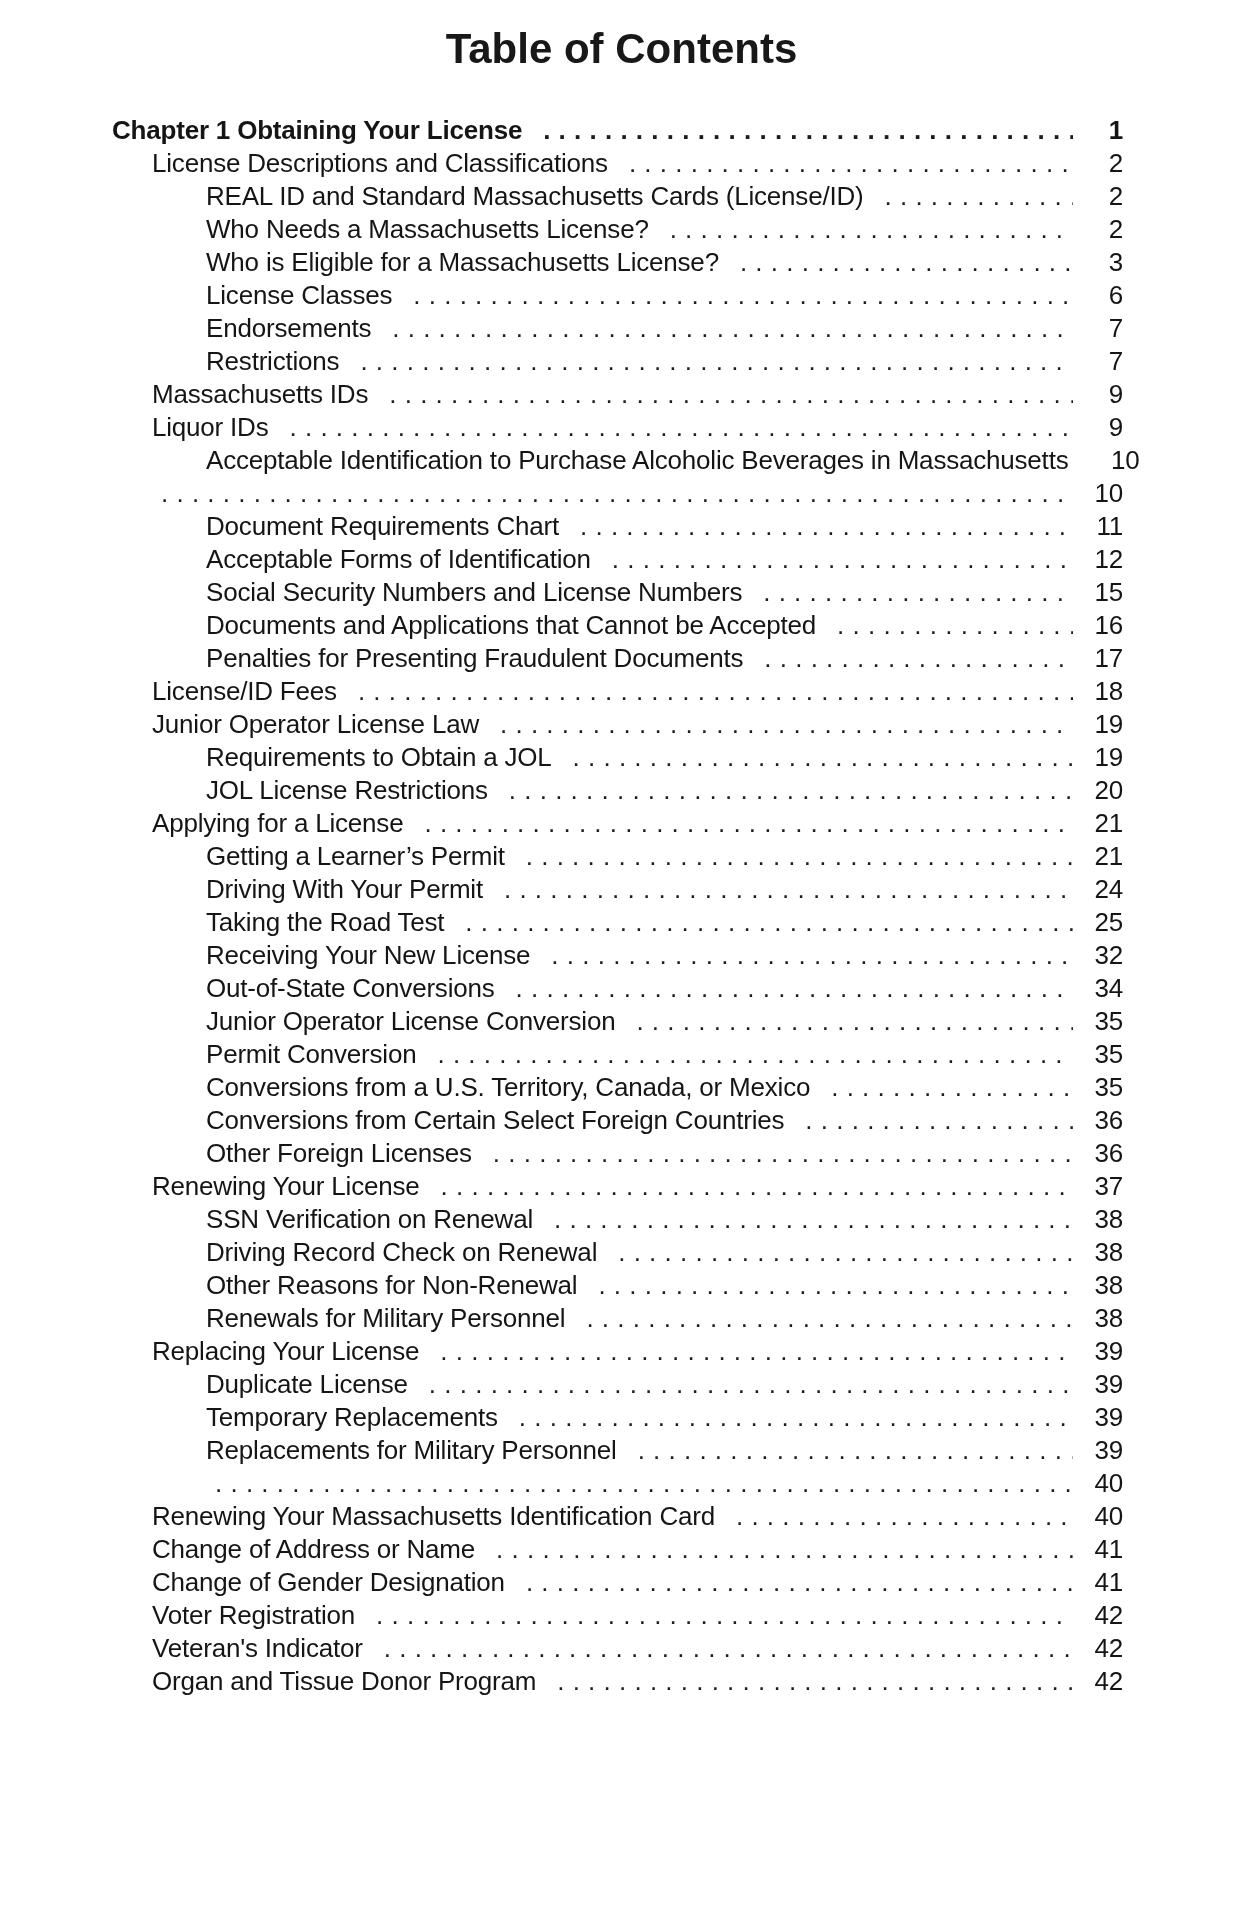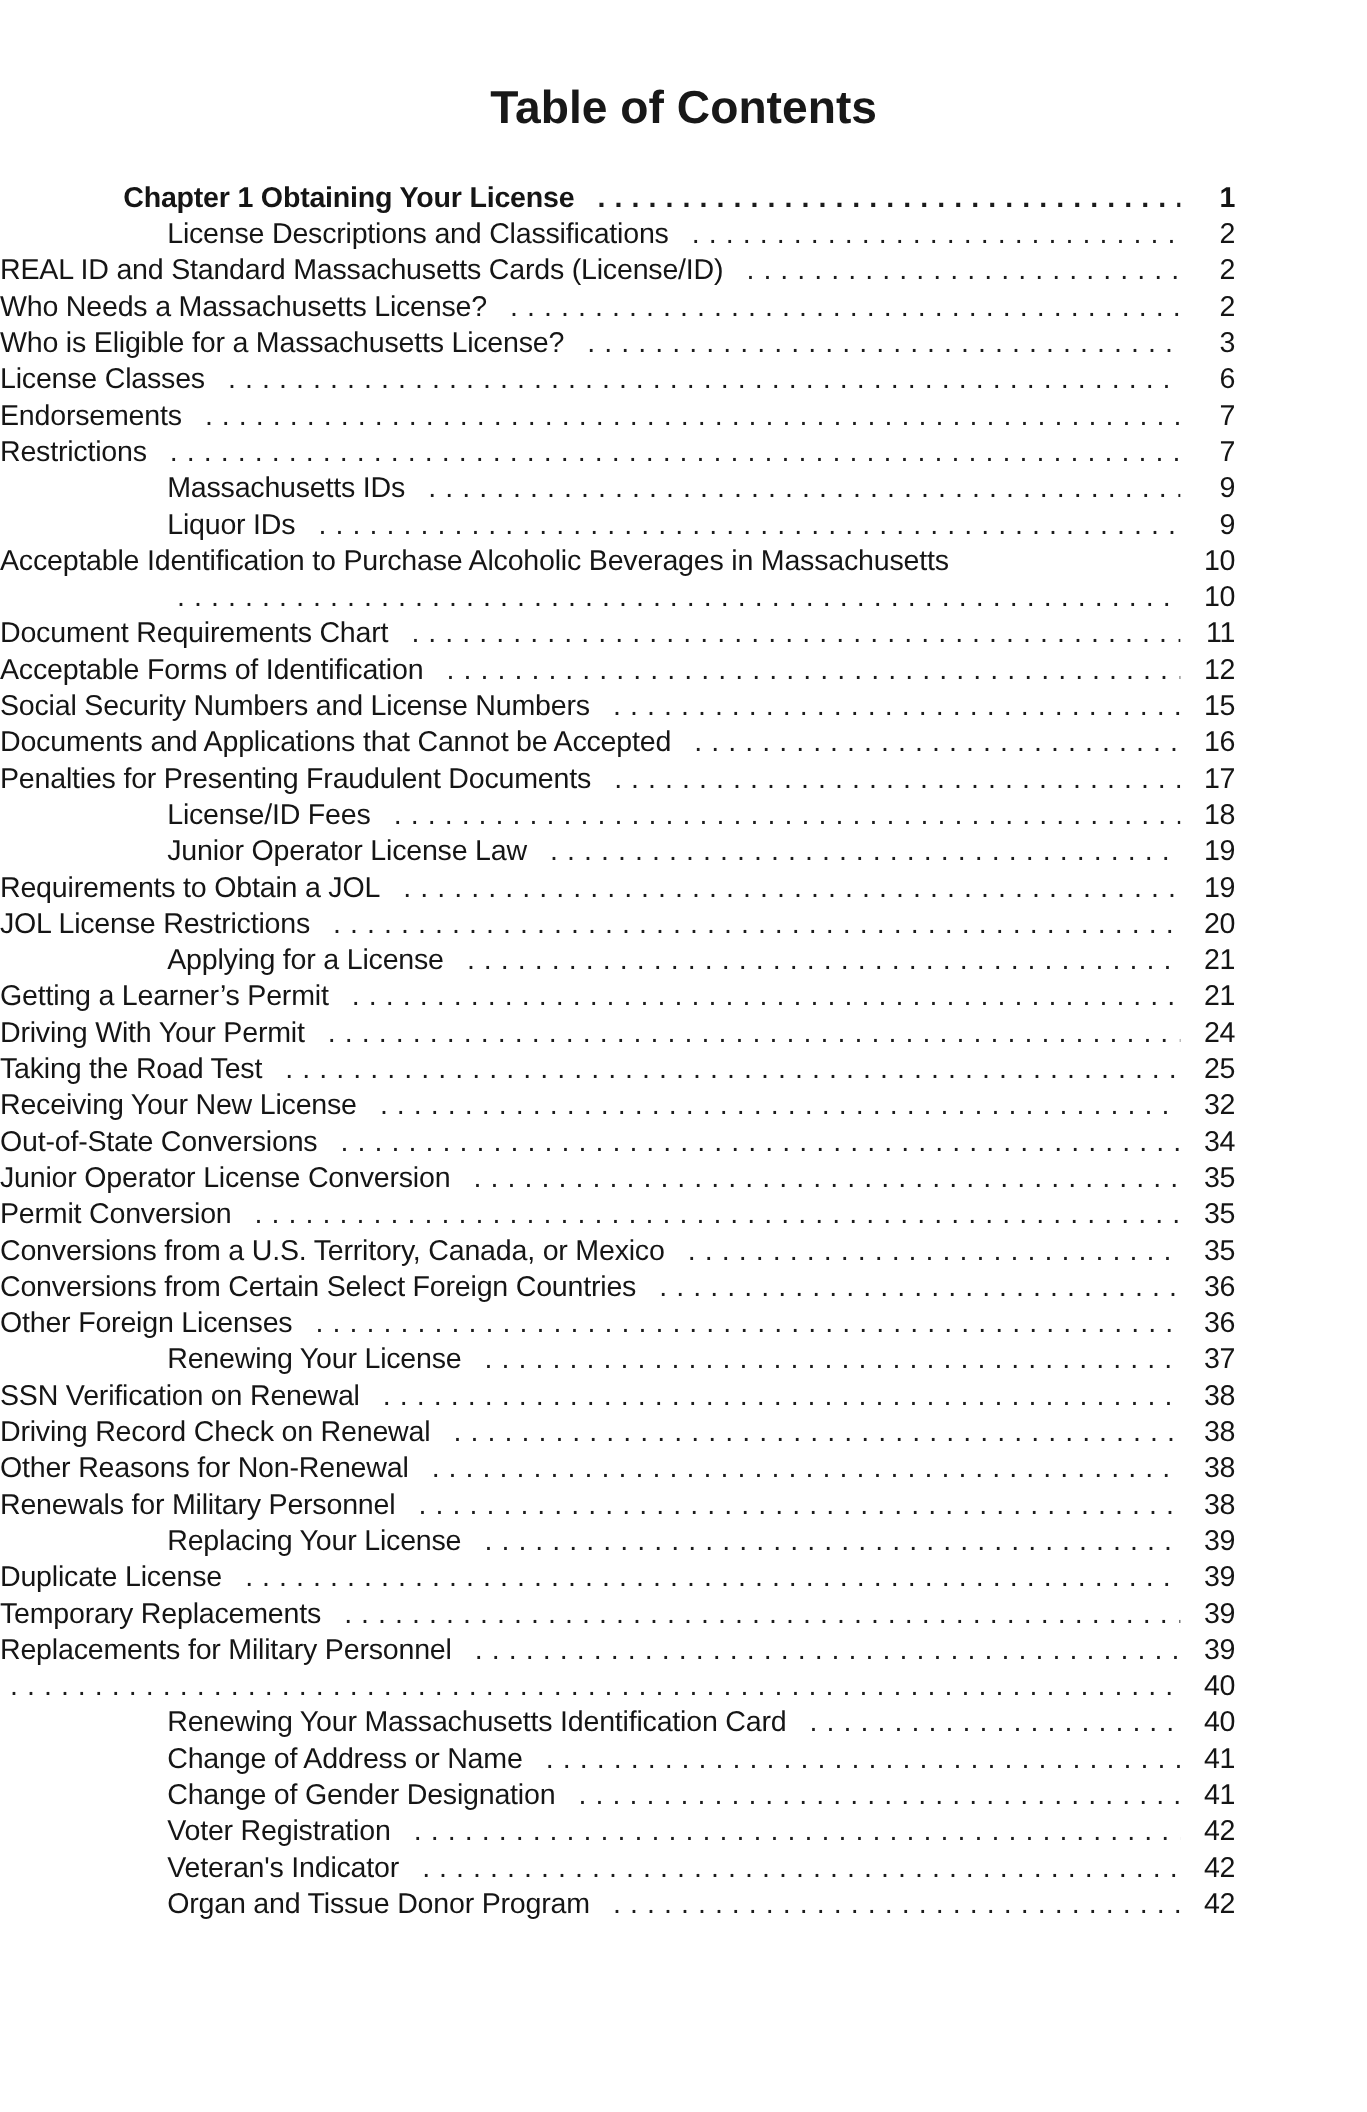--- a/index.html
+++ b/index.html
@@ -14,21 +14,21 @@
     font-family: "Liberation Sans", "DejaVu Sans", sans-serif;
     color: #151515;
     overflow: hidden;
   }
   .page {
     position: absolute;
     inset: 0;
     background: #ffffff;
   }
   .toc-title {
-    margin-top: 74px;
+    margin-top: 25px;
     text-align: center;
     font-size: 42px;
     line-height: 48px;
     font-weight: bold;
     letter-spacing: 0px;
     color: #181818;
   }
   .toc-list {
     margin-top: 41px;
   }
@@ -38,21 +38,21 @@
     height: 33px;
     line-height: 33px;
     font-size: 26px;
     letter-spacing: -0.2px;
     padding-right: 120px;
     white-space: nowrap;
     gap: 12px;
   }
   .toc-row.lvl0 { padding-left: 112px; font-weight: bold; }
   .toc-row.lvl1 { padding-left: 152px; }
-  .toc-row.lvl2 { }
+  .toc-row.lvl2 { padding-left: 206px; }
   .toc-label {
     flex: 0 0 auto;
   }
   .leader {
     flex: 1 1 0;
     min-width: 0;
     overflow: hidden;
     white-space: nowrap;
     margin: 0 6px 0 9px;
     color: #1c1c1c;

